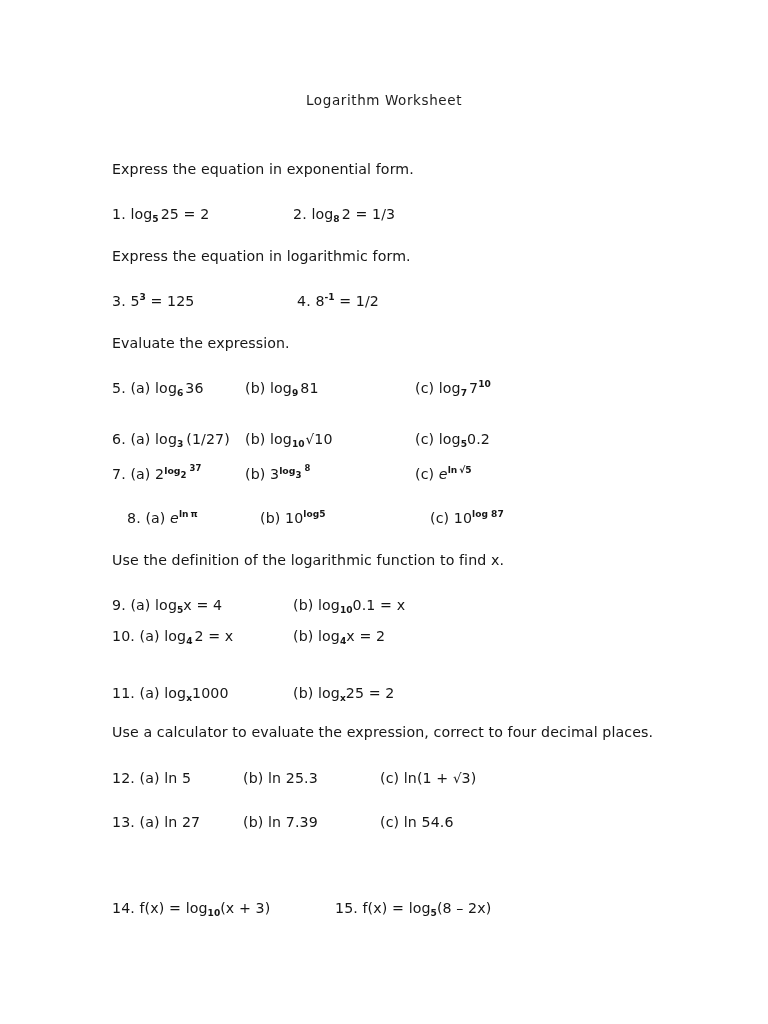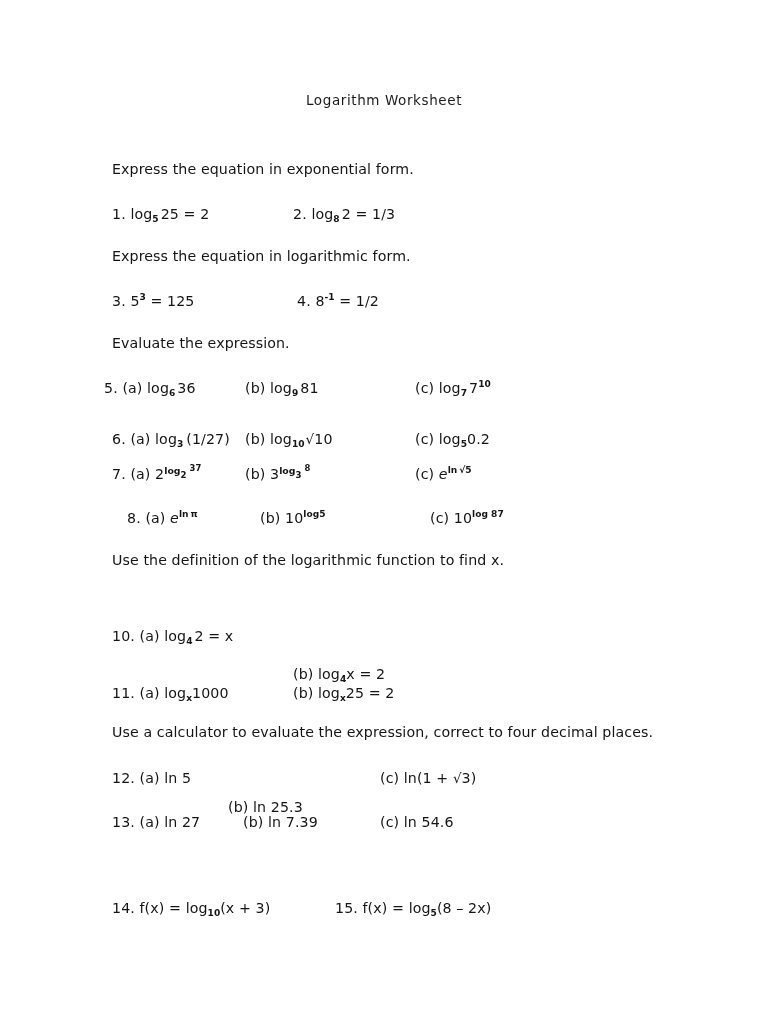--- a/index.html
+++ b/index.html
@@ -134,21 +134,21 @@
       <span>4.</span>
       <span>8</span><sup class="sp">-1</sup>
       <span>=</span>
       <span>1/2</span>
     </div>
   </div>
 
   <div class="instruction" style="top:335px;">Evaluate the expression.</div>
 
   <div class="prob-row" style="top:378px;">
-    <div class="cell" style="left:104px;">
+    <div class="cell" style="left:112px;">
       <span>5.</span>
       <span>(a)</span>
       <span>log</span><sub class="sb">6</sub><span style="margin-left:2px;">36</span>
     </div>
     <div class="cell" style="left:245px;">
       <span>(b)</span>
       <span>log</span><sub class="sb">9</sub><span style="margin-left:2px;">81</span>
     </div>
     <div class="cell" style="left:415px;">
       <span>(c)</span>
@@ -199,30 +199,45 @@
       <span>10</span><sup class="sp">log5</sup>
     </div>
     <div class="cell" style="left:415px;">
       <span>(c)</span>
       <span>10</span><sup class="sp"><span>log </span><span>87</span></sup>
     </div>
   </div>
 
   <div class="instruction" style="top:552px;">Use the definition of the logarithmic function to find x.</div>
 
+  <div class="prob-row" style="top:595px;">
+    <div class="cell" style="left:112px;">
+      <span>9.</span>
+      <span>(a)</span>
+      <span>log</span><sub class="sb">5</sub><span>x</span>
+      <span>=</span>
+      <span>4</span>
+    </div>
+    <div class="cell" style="left:293px;">
+      <span>(b)</span>
+      <span>log</span><sub class="sb">10</sub><span>0.1</span>
+      <span>=</span>
+      <span>x</span>
+    </div>
+  </div>
 
   <div class="prob-row" style="top:626px;">
     <div class="cell" style="left:112px;">
       <span>10.</span>
       <span>(a)</span>
       <span>log</span><sub class="sb">4</sub><span style="margin-left:2px;">2</span>
       <span>=</span>
       <span>x</span>
     </div>
-    <div class="cell" style="left:293px;margin-top:38px;">
+    <div class="cell" style="left:293px;">
       <span>(b)</span>
       <span>log</span><sub class="sb">4</sub><span>x</span>
       <span>=</span>
       <span>2</span>
     </div>
   </div>
 
   <div class="prob-row" style="top:683px;">
     <div class="cell" style="left:112px;">
       <span>11.</span>
@@ -239,21 +254,21 @@
 
   <div class="instruction" style="top:724px;">Use a calculator to evaluate the expression, correct to four decimal places.</div>
 
   <div class="prob-row" style="top:768px;">
     <div class="cell" style="left:112px;">
       <span>12.</span>
       <span>(a)</span>
       <span>ln</span>
       <span>5</span>
     </div>
-    <div class="cell" style="left:228px;margin-top:29px;">
+    <div class="cell" style="left:243px;">
       <span>(b)</span>
       <span>ln</span>
       <span>25.3</span>
     </div>
     <div class="cell" style="left:380px;">
       <span>(c)</span>
       <span>ln</span><span>(1 + </span><span class="rad">√</span><span>3</span><span>)</span>
     </div>
   </div>
 

